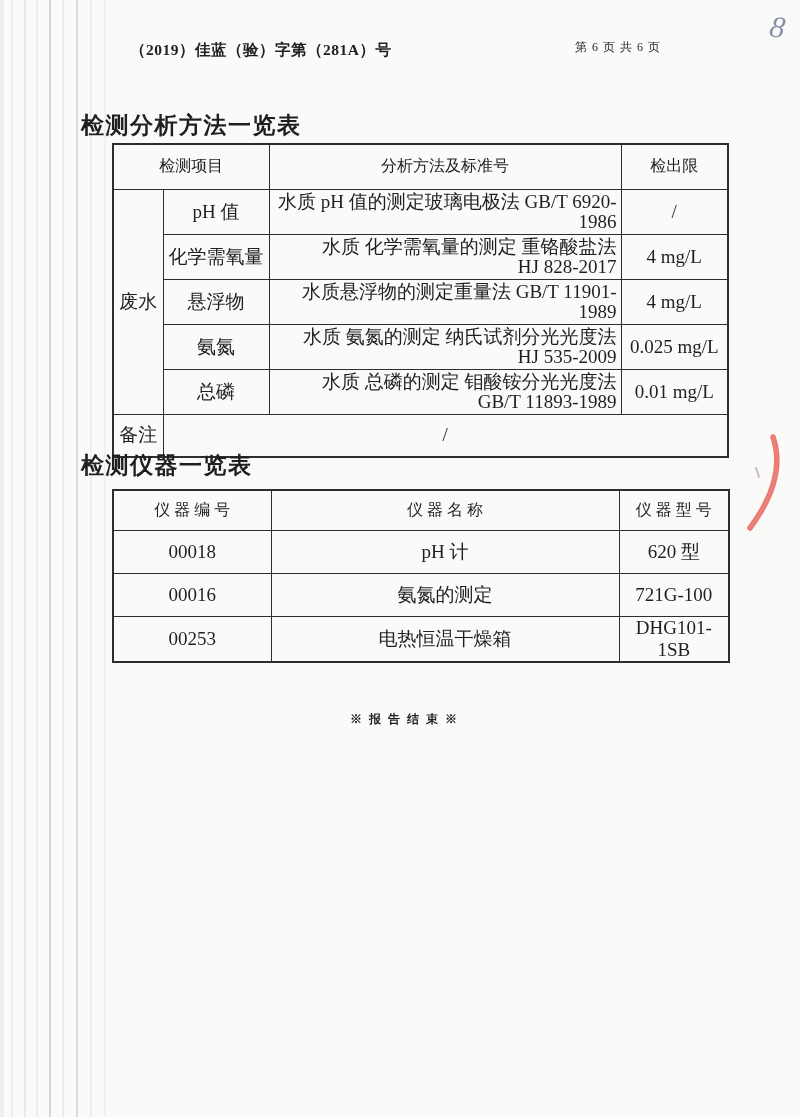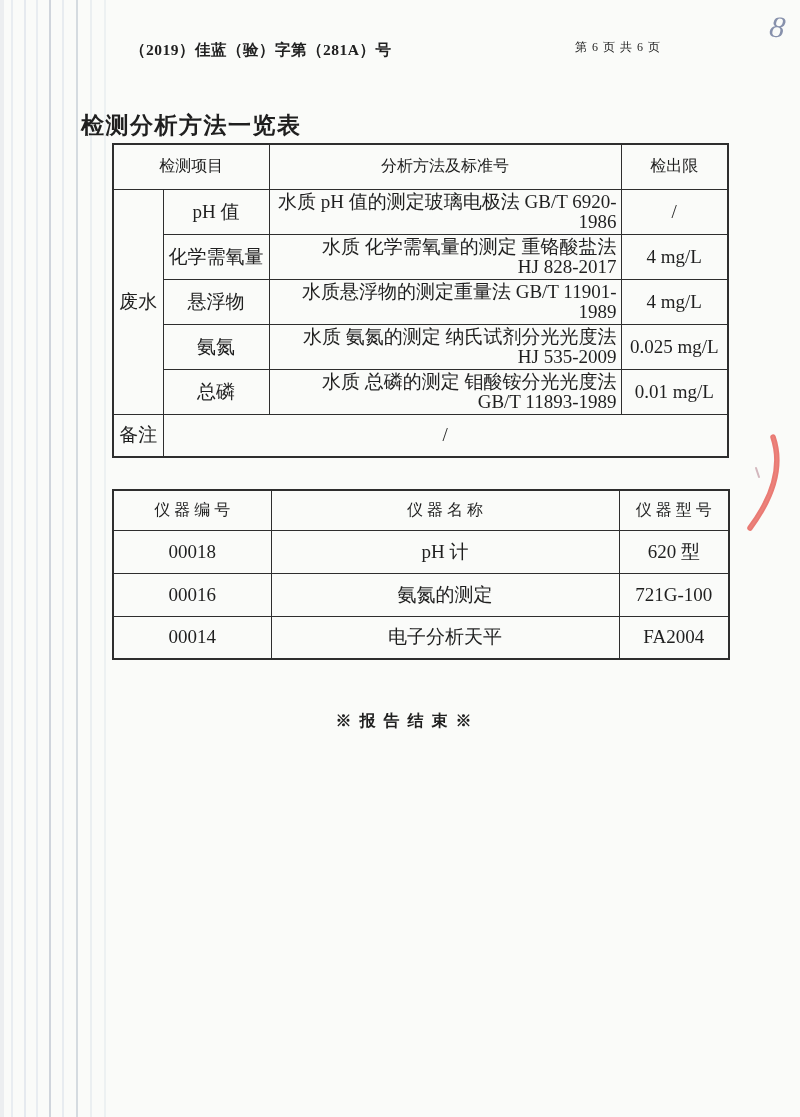--- a/index.html
+++ b/index.html
@@ -52,21 +52,21 @@
 
   .tbl-instruments{top:489px;width:616px;}
   .tbl-instruments col.c-no{width:158px;}
   .tbl-instruments col.c-name{width:348px;}
   .tbl-instruments col.c-model{width:110px;}
   .tbl-instruments tr.hrow{height:40px;}
   .tbl-instruments tr.irow{height:43px;padding-left:20px;}
 
   .report-end{
     position:absolute;left:97px;top:711px;width:615px;
-    text-align:center;font-size:16px;font-weight:600;letter-spacing:2px;
+    text-align:center;font-size:12px;font-weight:600;letter-spacing:2px;
   }
   .red-mark{position:absolute;left:740px;top:426px;width:55px;height:115px;}
 </style>
 </head>
 <body>
 
 <div class="page">
 
   <div class="edge-shade"></div>
   <div class="scanline" style="left:11px;background:rgba(150,170,200,0.16);"></div>
@@ -136,20 +136,21 @@
       </td>
       <td>0.01 mg/L</td>
     </tr>
     <tr class="rremark">
       <td>备注</td>
       <td colspan="3">/</td>
     </tr>
   </tbody>
     </table>
 
+  <div class="tbl-title title-instruments">检测仪器一览表</div>
 
   <table class="tbl-instruments">
     <colgroup>
       <col class="c-no">
         <col class="c-name">
         <col class="c-model">
     </colgroup>
     <tbody>
         <tr class="hrow">
       <td class="hcell">仪 器 编 号</td>
@@ -160,23 +161,23 @@
       <td>00018</td>
       <td>pH 计</td>
       <td>620 型</td>
     </tr>
     <tr class="irow">
       <td>00016</td>
       <td>氨氮的测定</td>
       <td>721G-100</td>
     </tr>
     <tr class="irow">
-      <td>00014</td>
-      <td>电子分析天平</td>
-      <td>FA2004</td>
+      <td>00253</td>
+      <td>电热恒温干燥箱</td>
+      <td>DHG101-1SB</td>
     </tr>
   </tbody>
     </table>
 
   <div class="report-end">※ 报 告 结 束 ※</div>
 
   <svg class="red-mark" viewBox="0 0 55 115" xmlns="http://www.w3.org/2000/svg">
     <path d="M 33 11 Q 47 52 10 102" fill="none" stroke="#e4564e" stroke-width="5.5" stroke-linecap="round" opacity="0.78"></path>
     <path d="M 33 11 Q 47 52 10 102" fill="none" stroke="#f08a82" stroke-width="2" stroke-linecap="round" opacity="0.5"></path>
     <path d="M 16 42 l 3 9" fill="none" stroke="#b98a96" stroke-width="2" stroke-linecap="round" opacity="0.6"></path>

